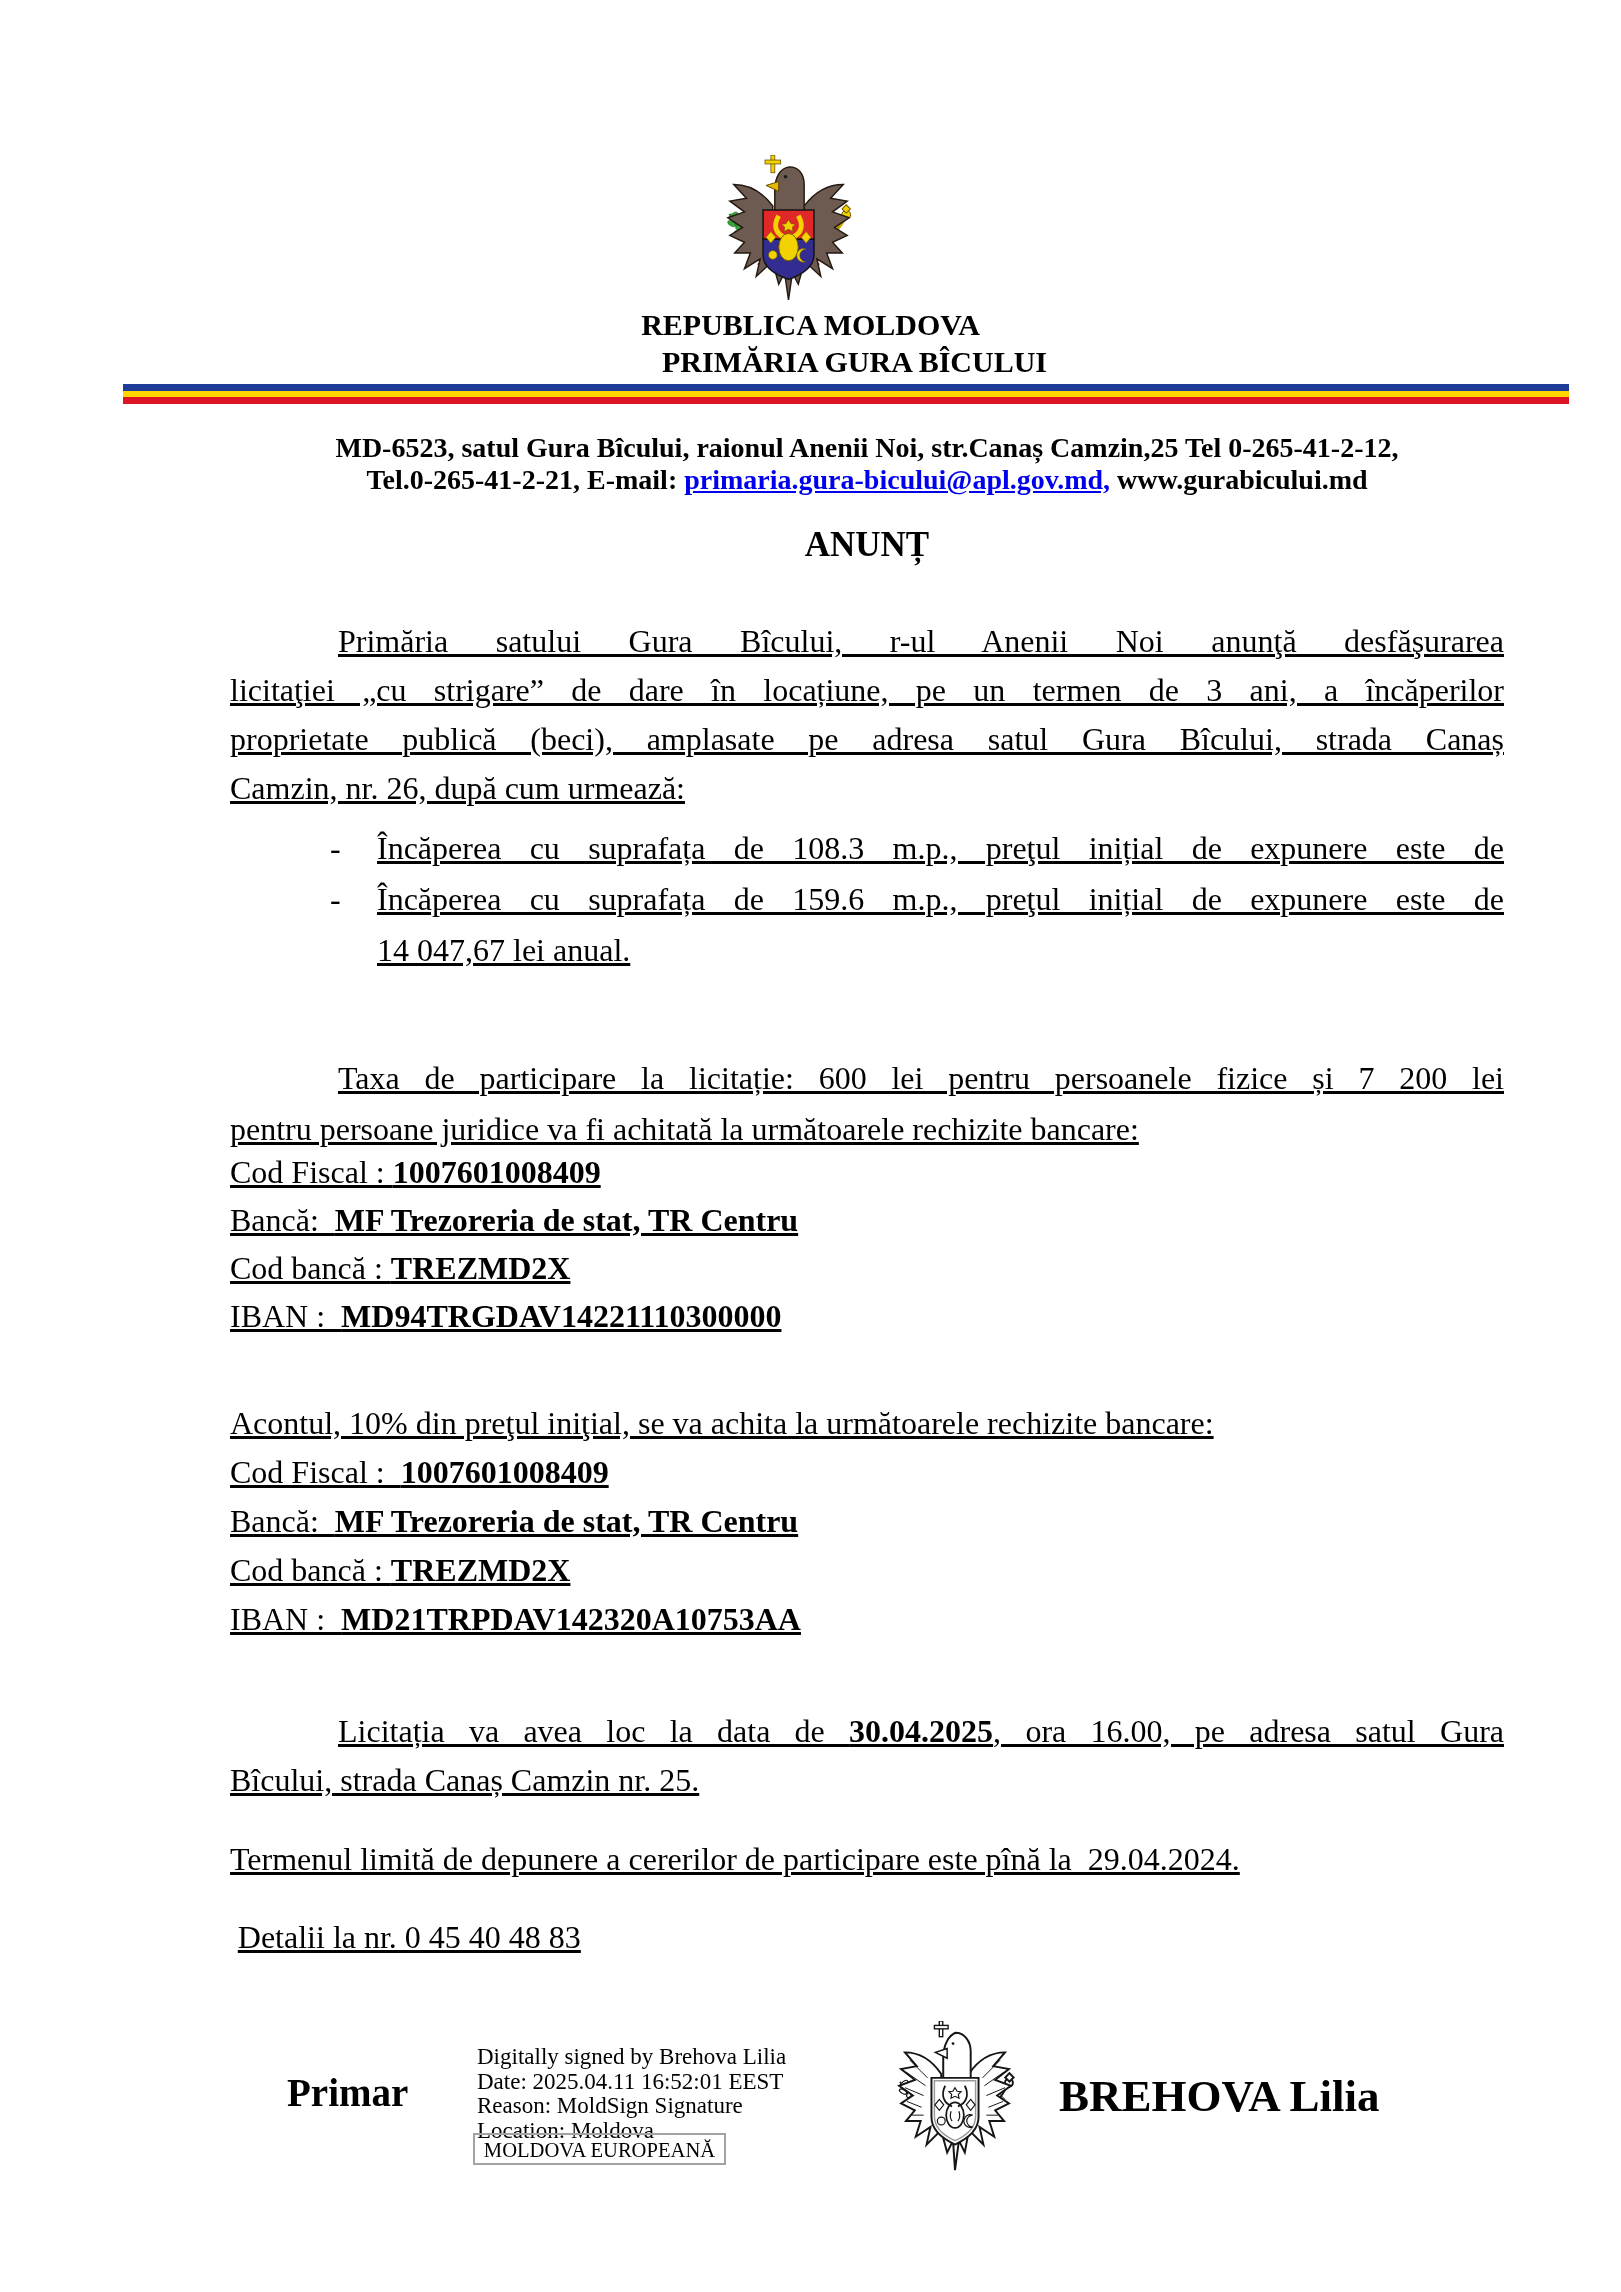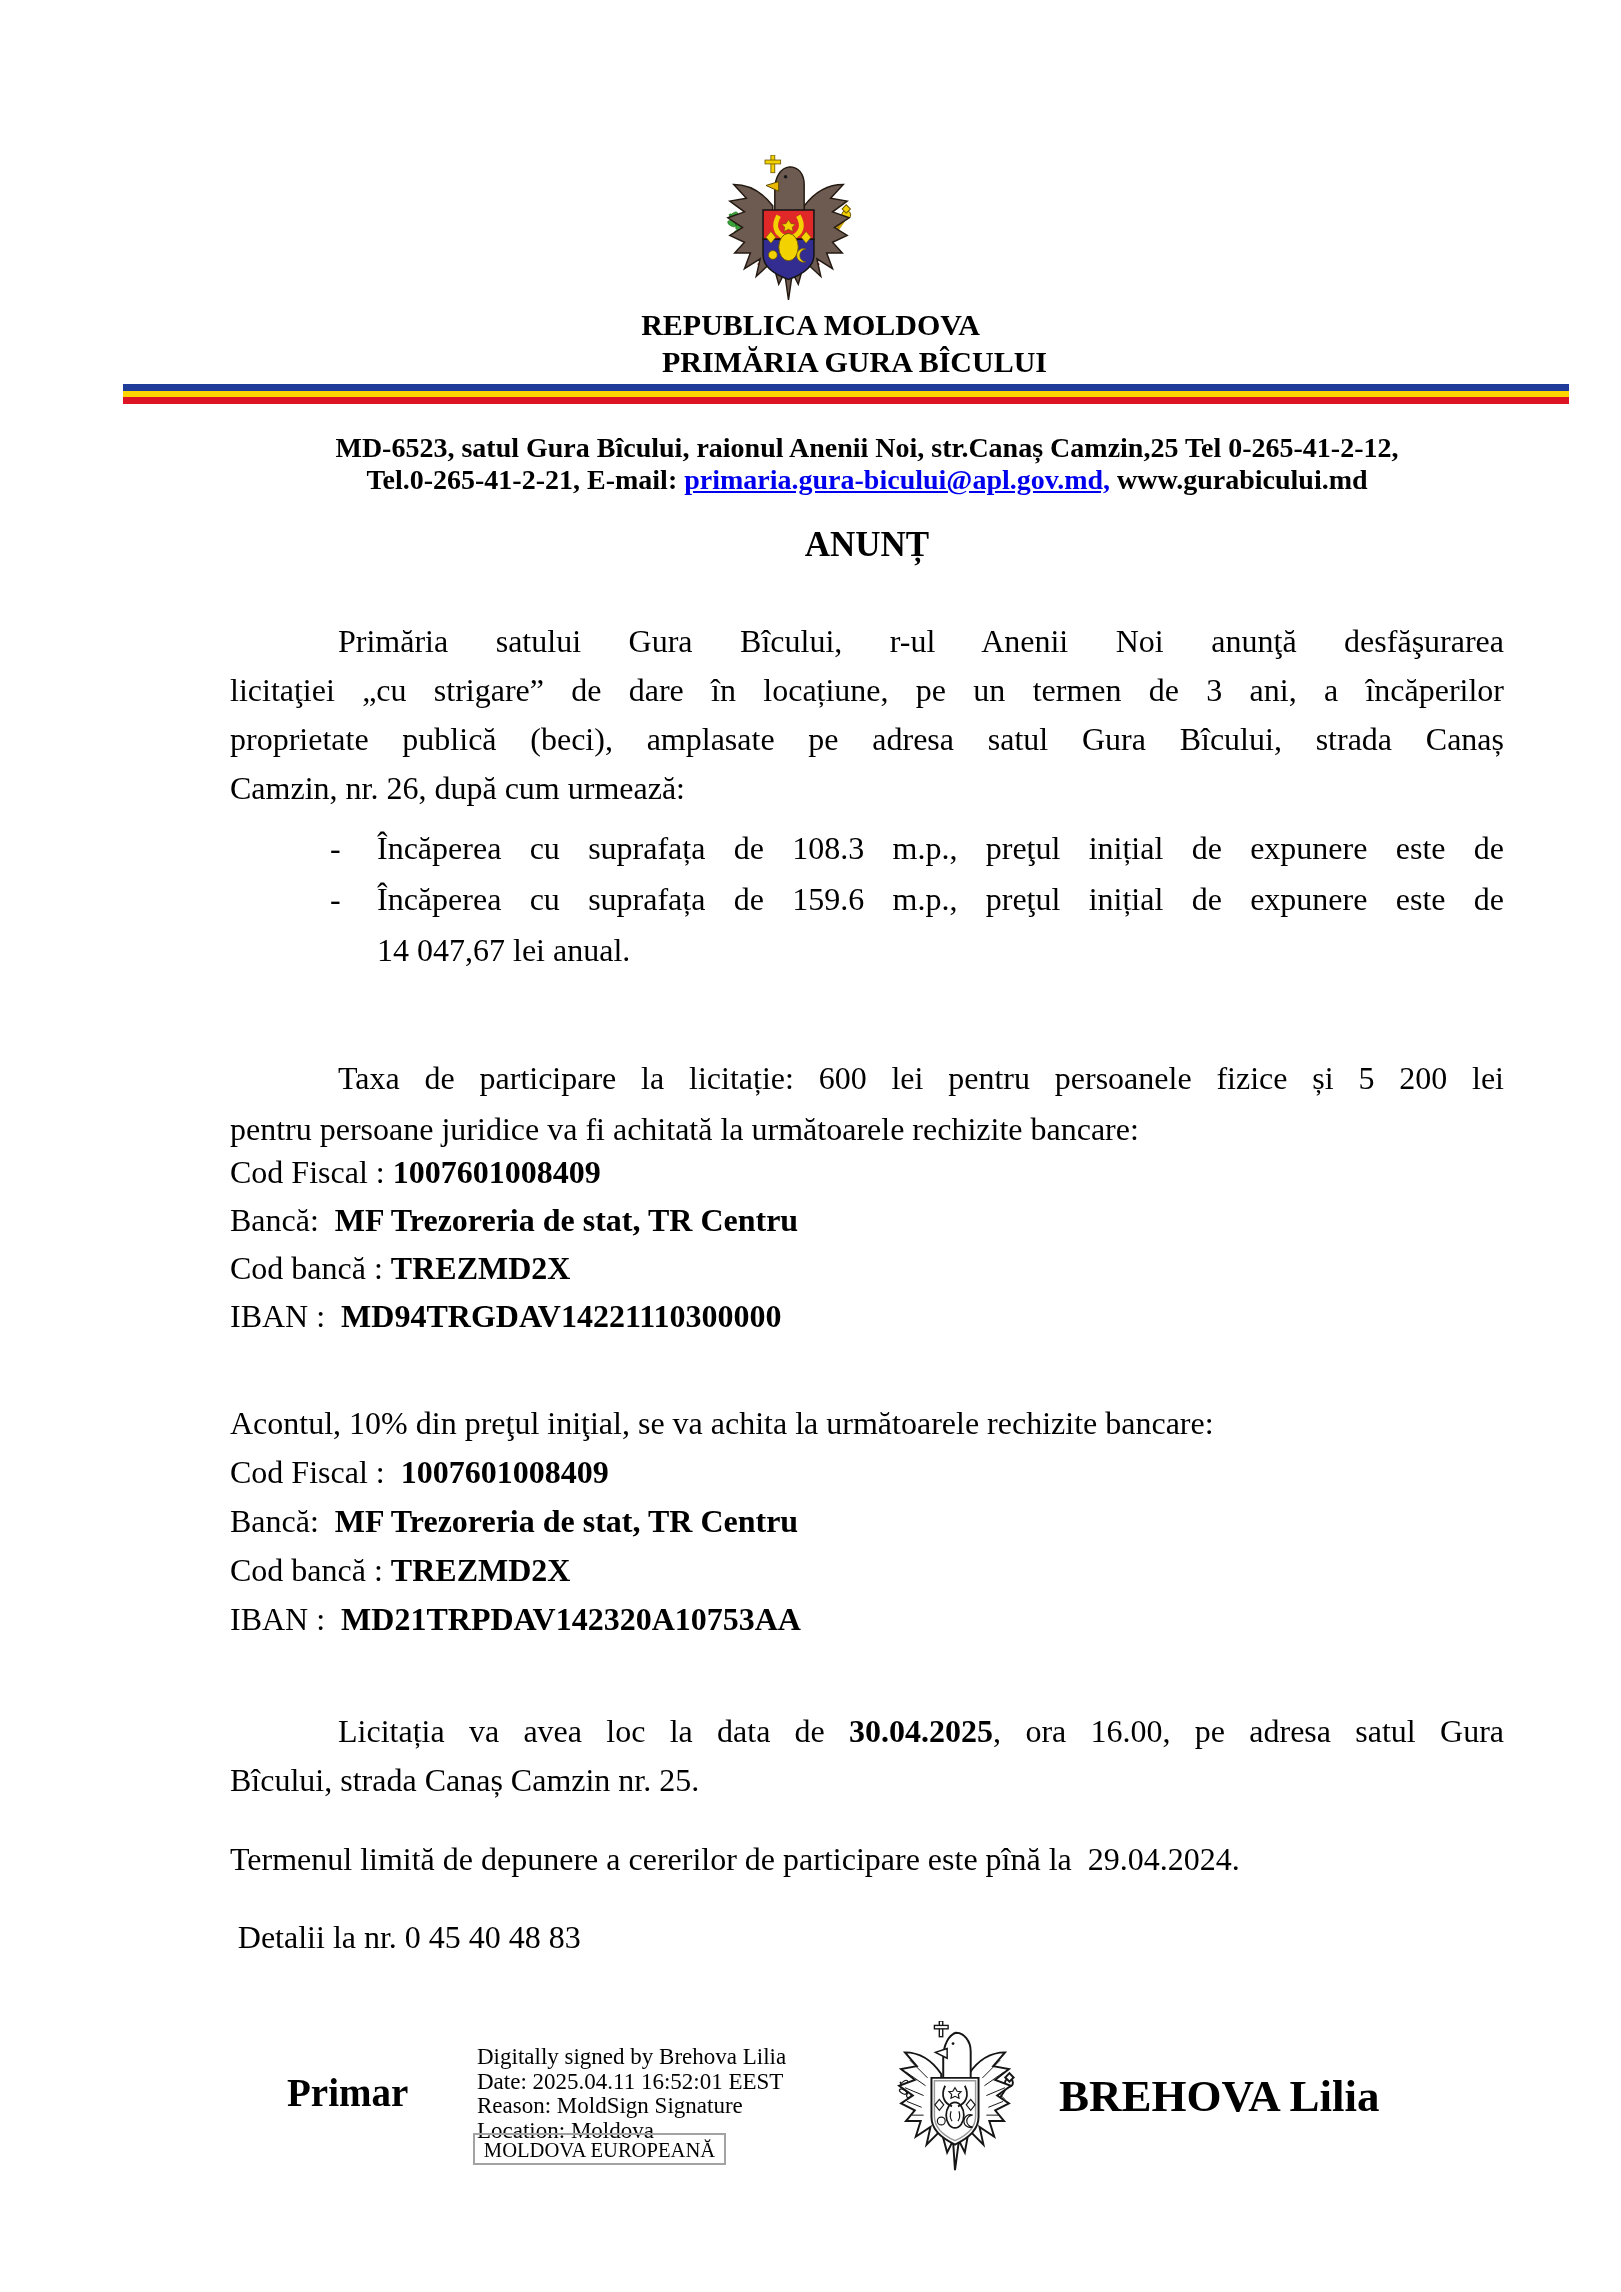--- a/index.html
+++ b/index.html
@@ -26,21 +26,21 @@
 
   .address-block {
     left: 230px; top: 432px; width: 1274px;
     text-align: center; font-weight: bold;
     font-size: 28px; line-height: 32px;
   }
   .address-block a { color: #0000ee; text-decoration: underline; }
 
   .doc-title { left: 230px; top: 525px; width: 1274px; text-align: center; font-weight: bold; font-size: 35px; }
 
-  .bodytext { font-size: 32px; }
+  .bodytext { font-size: 32px; text-decoration: underline; }
   .jl { text-align: justify; text-align-last: justify; }
   .ind { text-indent: 108px; }
 
   #p-intro { left: 230px; top: 617px; width: 1274px; line-height: 49px; }
   #bullets { left: 230px; top: 823px; width: 1274px; line-height: 51px; }
   .bullet { position: relative; padding-left: 147px; }
   .bullet .dash { position: absolute; left: 100px; top: 0; }
   #p-taxa { left: 230px; top: 1053px; width: 1274px; line-height: 51px; }
   #bank1 { left: 230px; top: 1148px; width: 1274px; line-height: 48px; }
   #acontul-block { left: 230px; top: 1399px; width: 1274px; line-height: 49px; }
@@ -144,21 +144,21 @@
       <div class="jl">Încăperea cu suprafața de 108.3 m.p., preţul inițial de expunere este de</div>
     </div>
     <div class="bullet">
       <span class="dash">-</span>
       <div class="jl">Încăperea cu suprafața de 159.6 m.p., preţul inițial de expunere este de</div>
       <div>14 047,67 lei anual.</div>
     </div>
   </div>
 
   <div id="p-taxa" class="abs bodytext">
-    <div class="jl ind">Taxa de participare la licitație: 600 lei pentru persoanele fizice și 5 200 lei</div>
+    <div class="jl ind">Taxa de participare la licitație: 600 lei pentru persoanele fizice și 7 200 lei</div>
     <div>pentru persoane juridice va fi achitată la următoarele rechizite bancare:</div>
   </div>
 
   <div id="bank1" class="abs bodytext">
     <div class="bank-line"><span>Cod Fiscal :&nbsp;</span><span class="val">1007601008409</span></div>
     <div class="bank-line"><span>Bancă:&nbsp; </span><span class="val">MF Trezoreria de stat, TR Centru</span></div>
     <div class="bank-line"><span>Cod bancă :&nbsp;</span><span class="val">TREZMD2X</span></div>
     <div class="bank-line"><span>IBAN :&nbsp; </span><span class="val">MD94TRGDAV14221110300000</span></div>
   </div>
 

